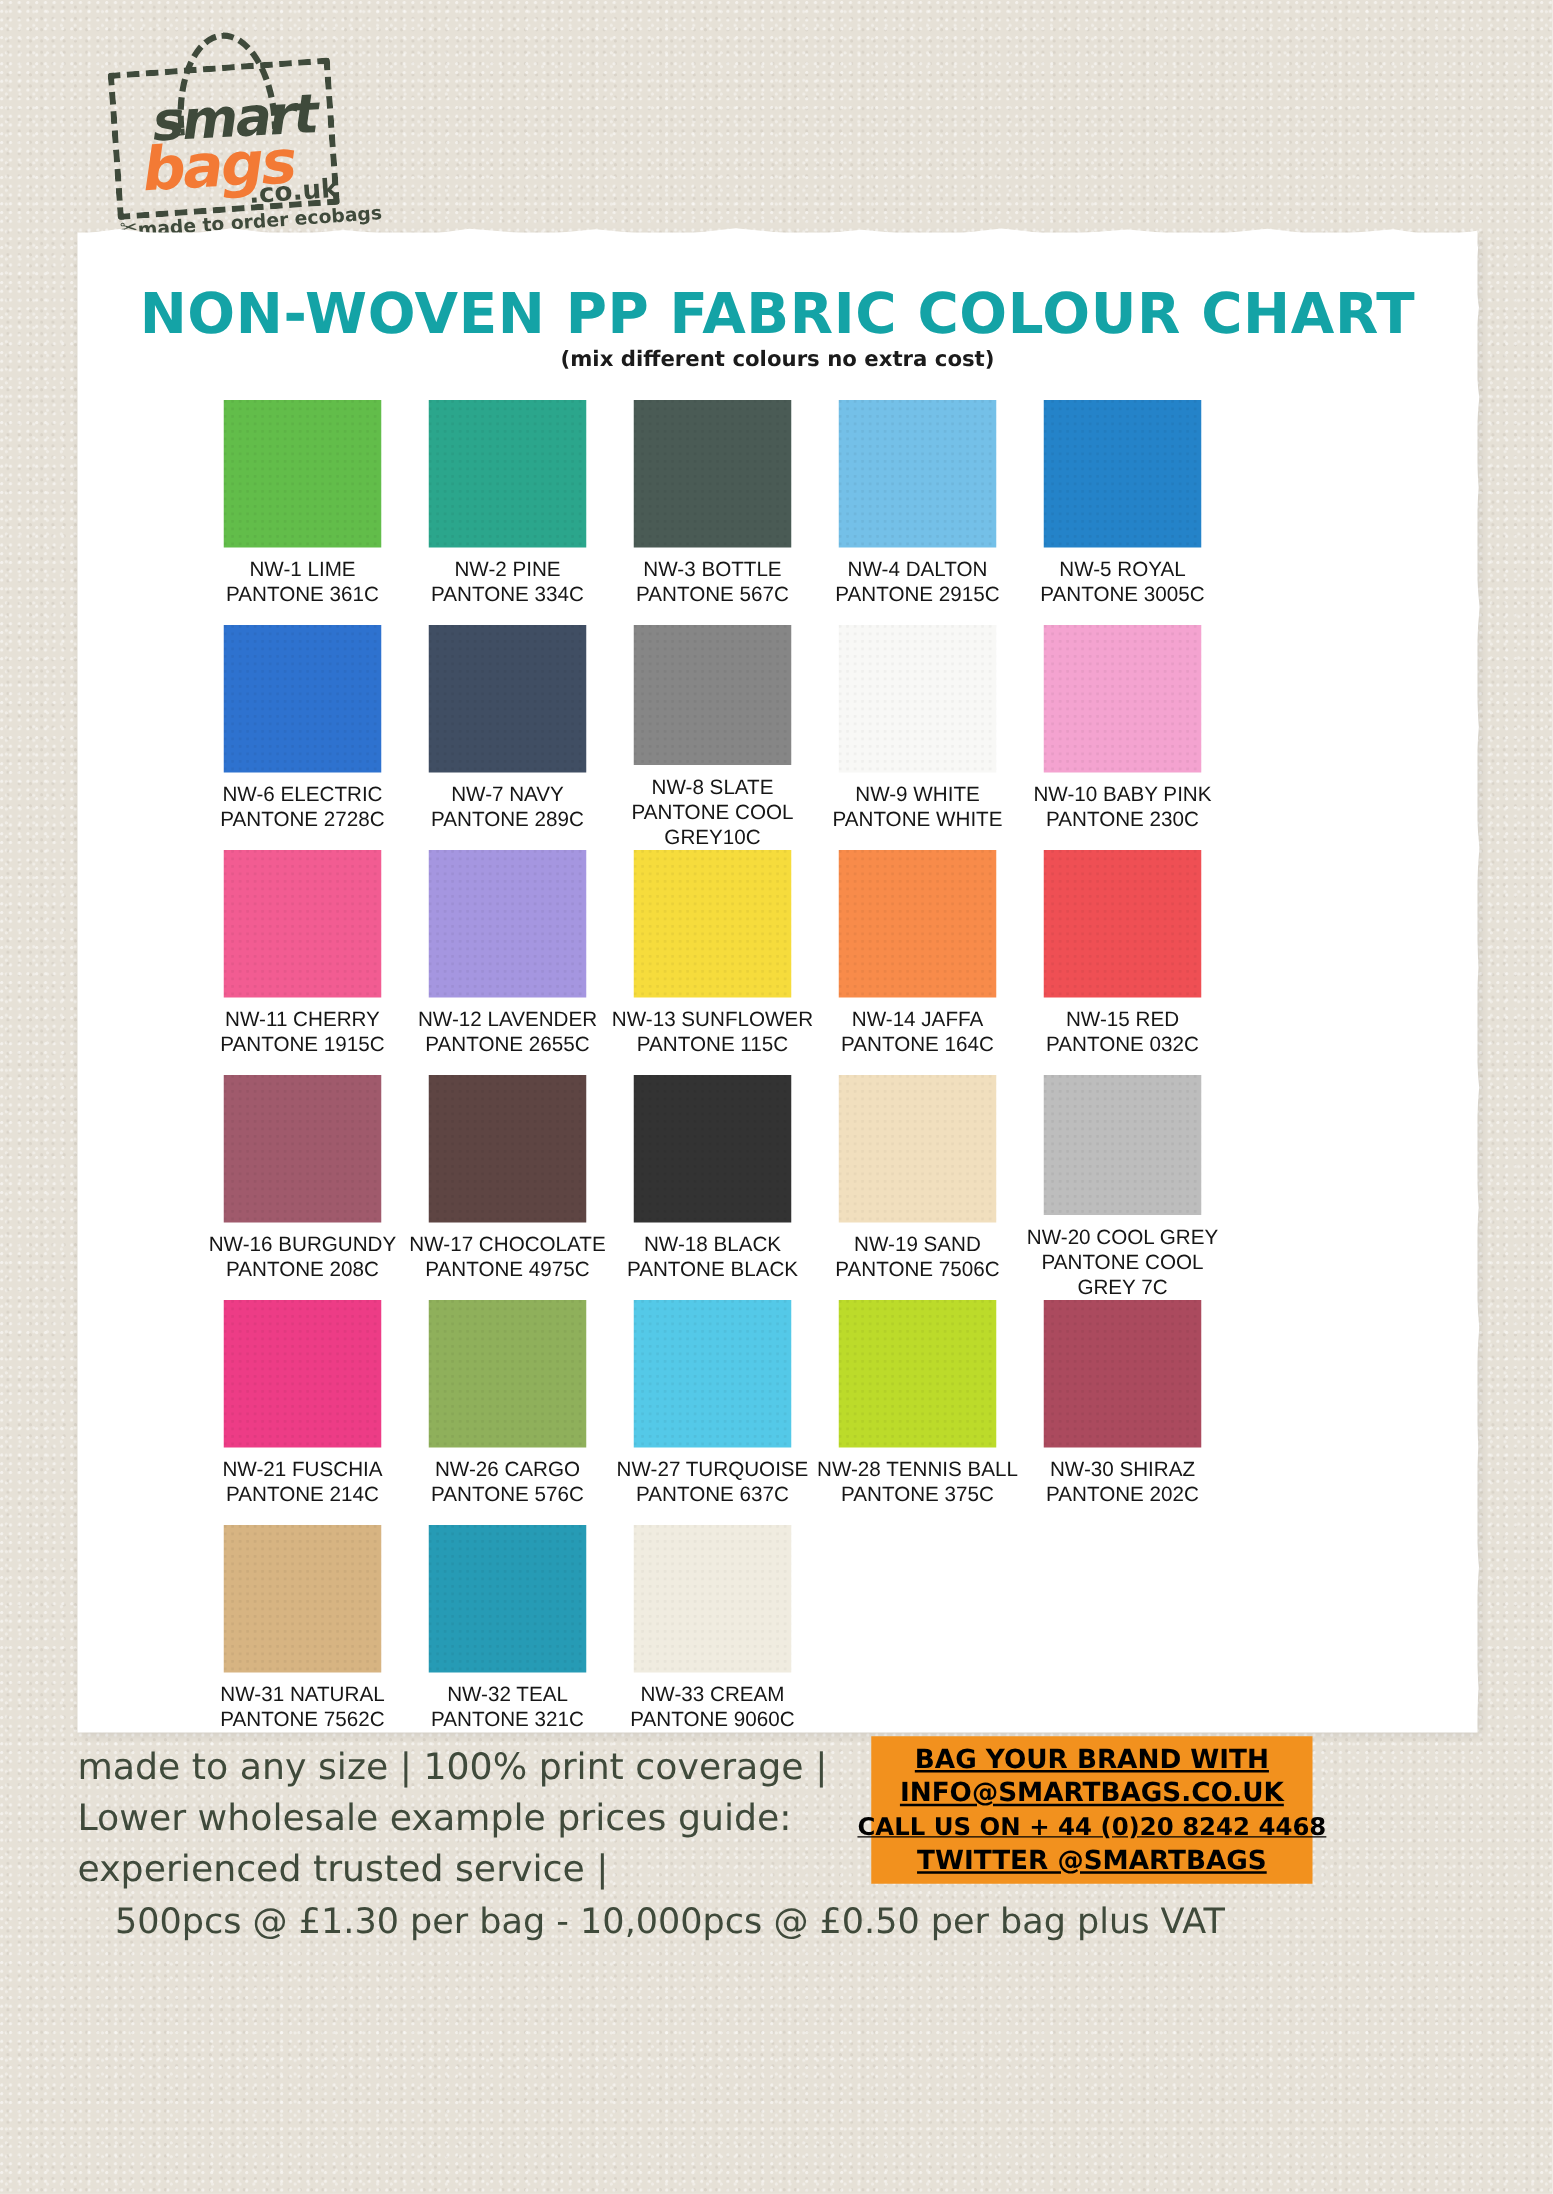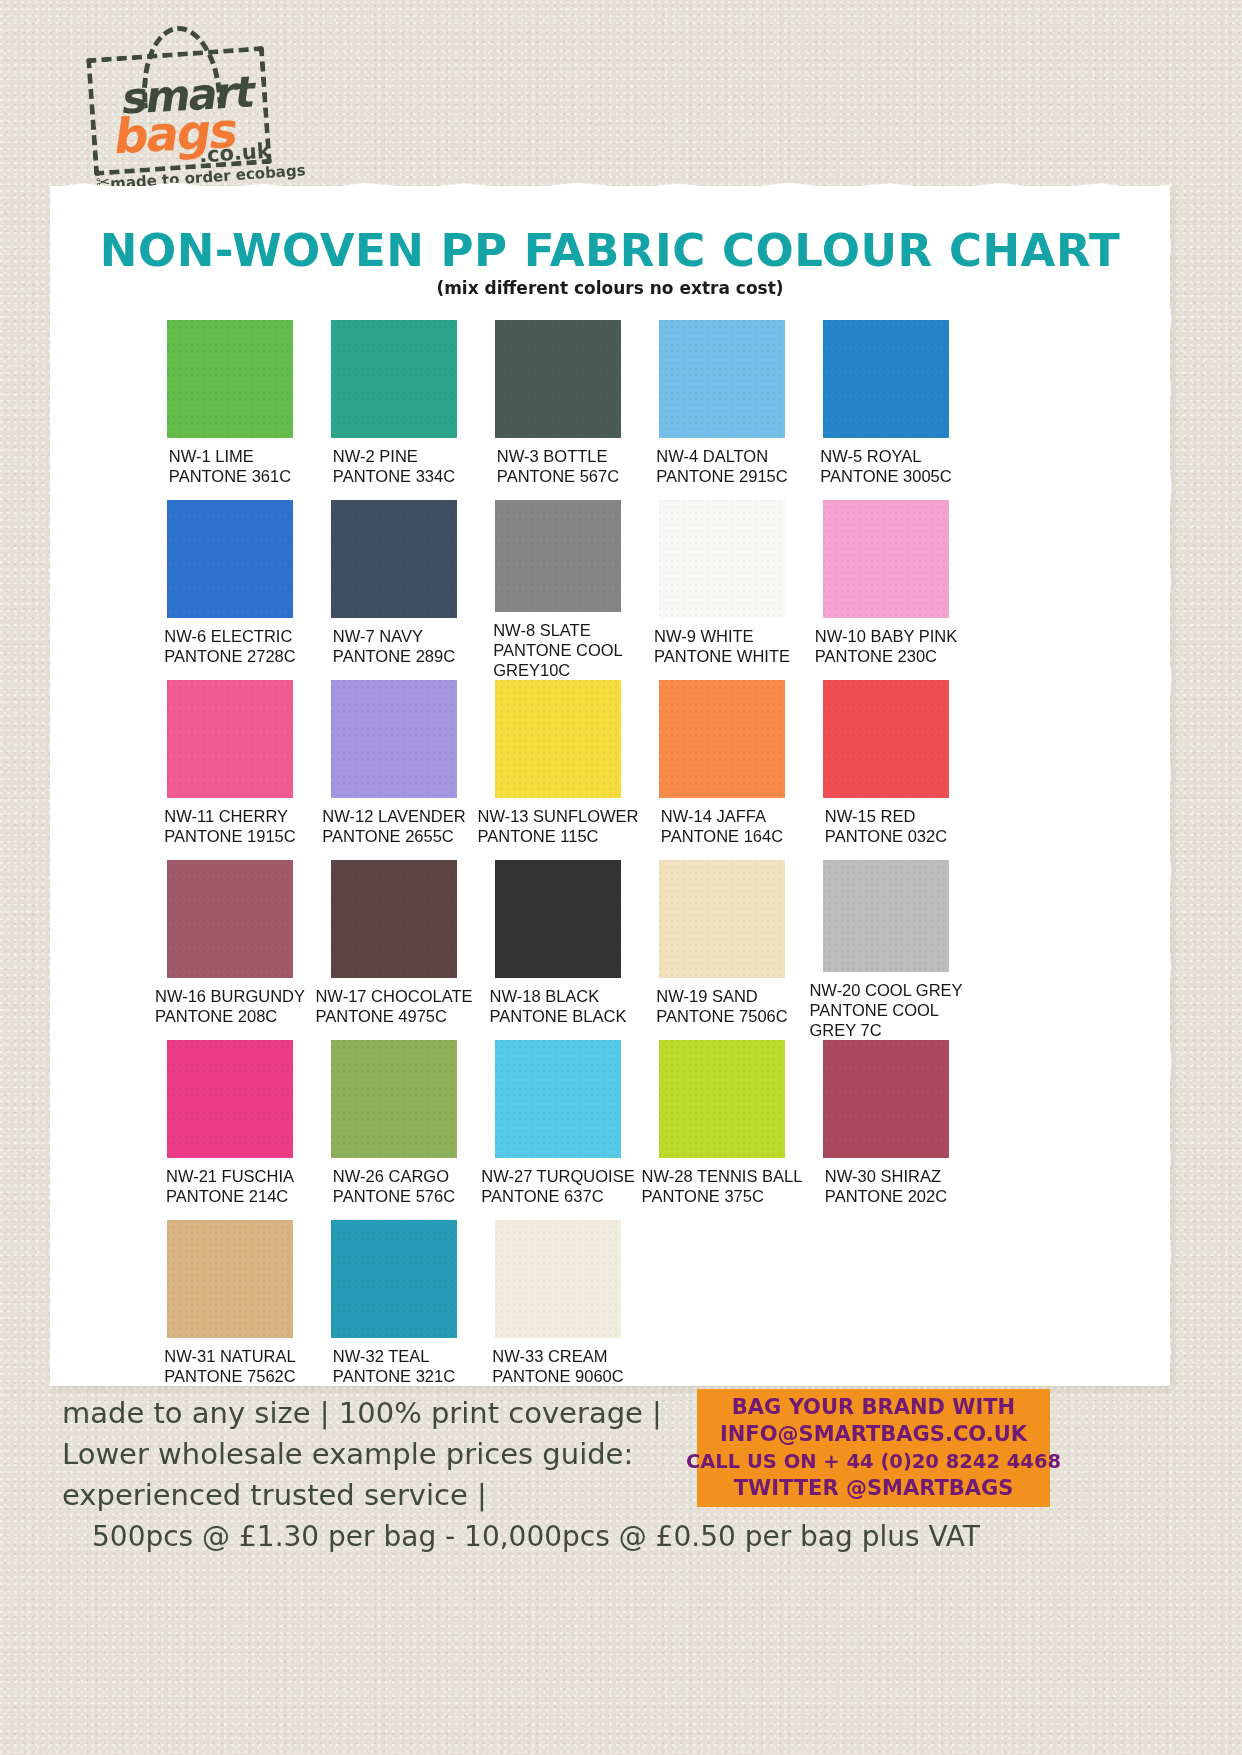--- a/index.html
+++ b/index.html
@@ -108,21 +108,21 @@
     left: 14px;
     top: 150px;
     font-size: 17px;
     color: #3f4a3b;
     transform: rotate(-4deg);
   }
 
   
   .sheet {
     position: absolute;
-    left: 50px;
+    left: 62px;
     top: 186px;
     width: 1120px;
     height: 1200px;
     background: #ffffff;
     box-shadow: 2px 3px 7px rgba(0,0,0,0.10);
   }
   .sheet::before {
     
     content: "";
     position: absolute;
@@ -191,20 +191,21 @@
     background-image:
       radial-gradient(circle at 1px 1px, rgba(0,0,0,0.05) 0 1px, transparent 1.6px);
     background-size: 6px 6px;
   }
   .swatch.pale {
     background-image:
       radial-gradient(circle at 1px 1px, rgba(0,0,0,0.035) 0 1px, transparent 1.6px);
   }
   .cell-label {
     margin-top: 8px;
+    text-align: center;
     font-family: "Liberation Sans", sans-serif;
     font-size: 16.5px;
     color: #161616;
     line-height: 1.22;
   }
 
   
   .footer-text {
     position: absolute;
     left: 62px;
@@ -229,24 +230,25 @@
     flex-direction: column;
     align-items: center;
     justify-content: center;
     padding: 4px 0;
     box-sizing: border-box;
   }
   .contact-line {
     font-family: "DejaVu Sans", sans-serif;
     font-size: 21px;
     font-weight: bold;
-    color: #701a75;
+    color: #000000;
     line-height: 1.32;
     text-align: center;
     white-space: nowrap;
+    text-decoration: underline;
   }
   .contact-line.small { font-size: 19.5px; }
 </style>
 </head>
 <body>
 
 <div class="page-bg"></div>
 
 <div class="logo">
   <div class="logo-handle"></div>

